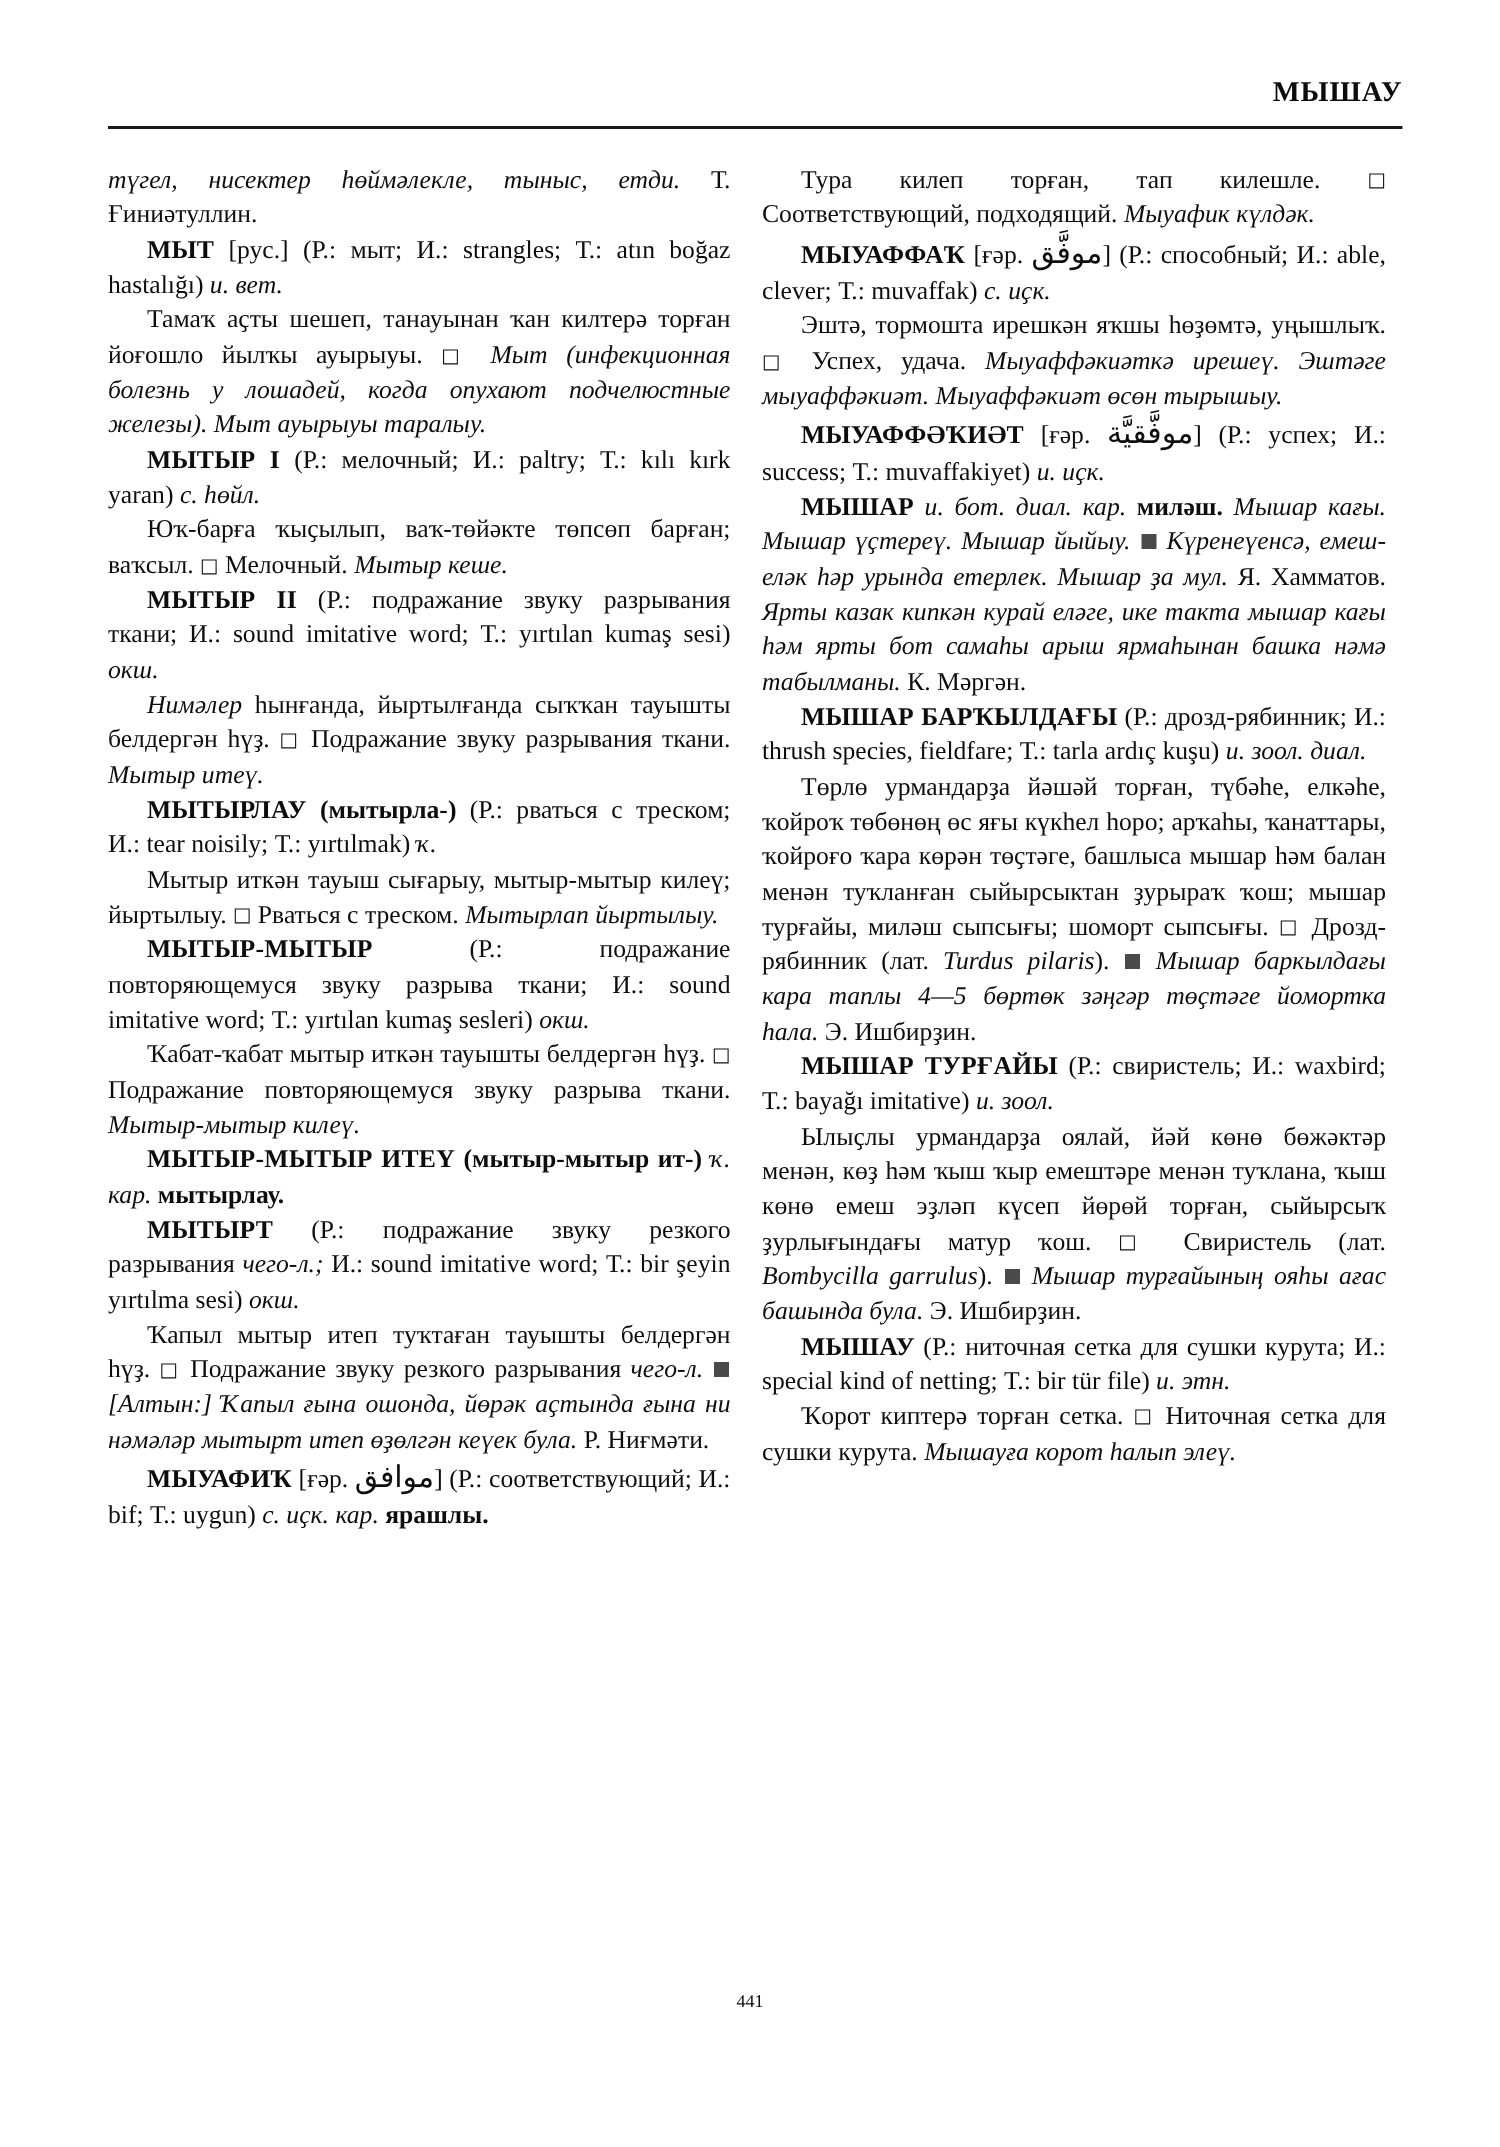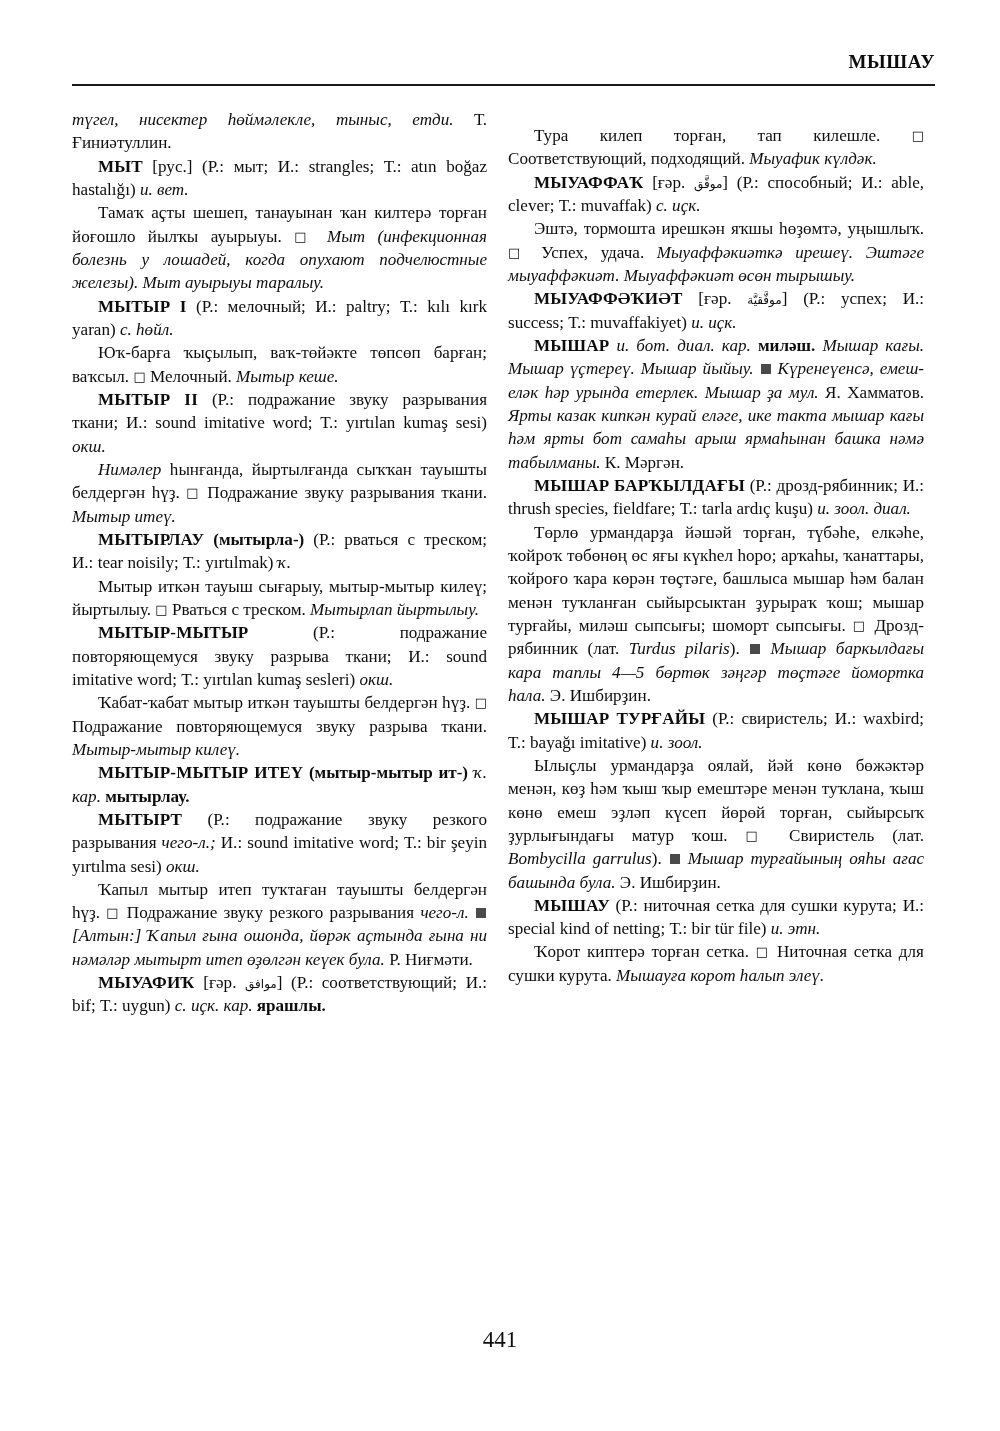--- a/index.html
+++ b/index.html
@@ -55,41 +55,41 @@
     gap: 21px;
   }
   .col {
     width: 415px;
     font-size: 17.1px;
     line-height: 1.365;
     text-align: justify;
     text-justify: inter-word;
     hyphens: manual;
   }
-  .col.right { width: 416px; margin-top: 16px; }
+  .col.right { width: 416px; }
 
   p.e {
     margin: 0;
     text-indent: 26px;
   }
   p.cont {
     margin: 0;
     text-indent: 0;
   }
 
   
   .hw {            
     font-weight: bold;
     letter-spacing: 0.15px;
   }
   .bi { font-weight: bold; }
   .it { font-style: italic; }
   .ar {
     font-family: "DejaVu Sans", sans-serif;
-    font-size: 12px;
+    font-size: 20px;
     direction: rtl;
     unicode-bidi: isolate;
   }
   .sq {          
     font-family: "DejaVu Sans", sans-serif;
     font-size: 13px;
     line-height: 1;
     position: relative;
     top: -1px;
   }
@@ -104,21 +104,21 @@
   }
   .nb { white-space: nowrap; }
 
   
   .folio {
     position: absolute;
     left: 0;
     top: 1327px;
     width: 1000px;
     text-align: center;
-    font-size: 23px;
+    font-size: 12px;
   }
 </style>
 </head>
 <body>
 
 <div class="page">
 
   <div class="runhead">МЫШАУ</div>
   <div class="runhead-rule"></div>
 

